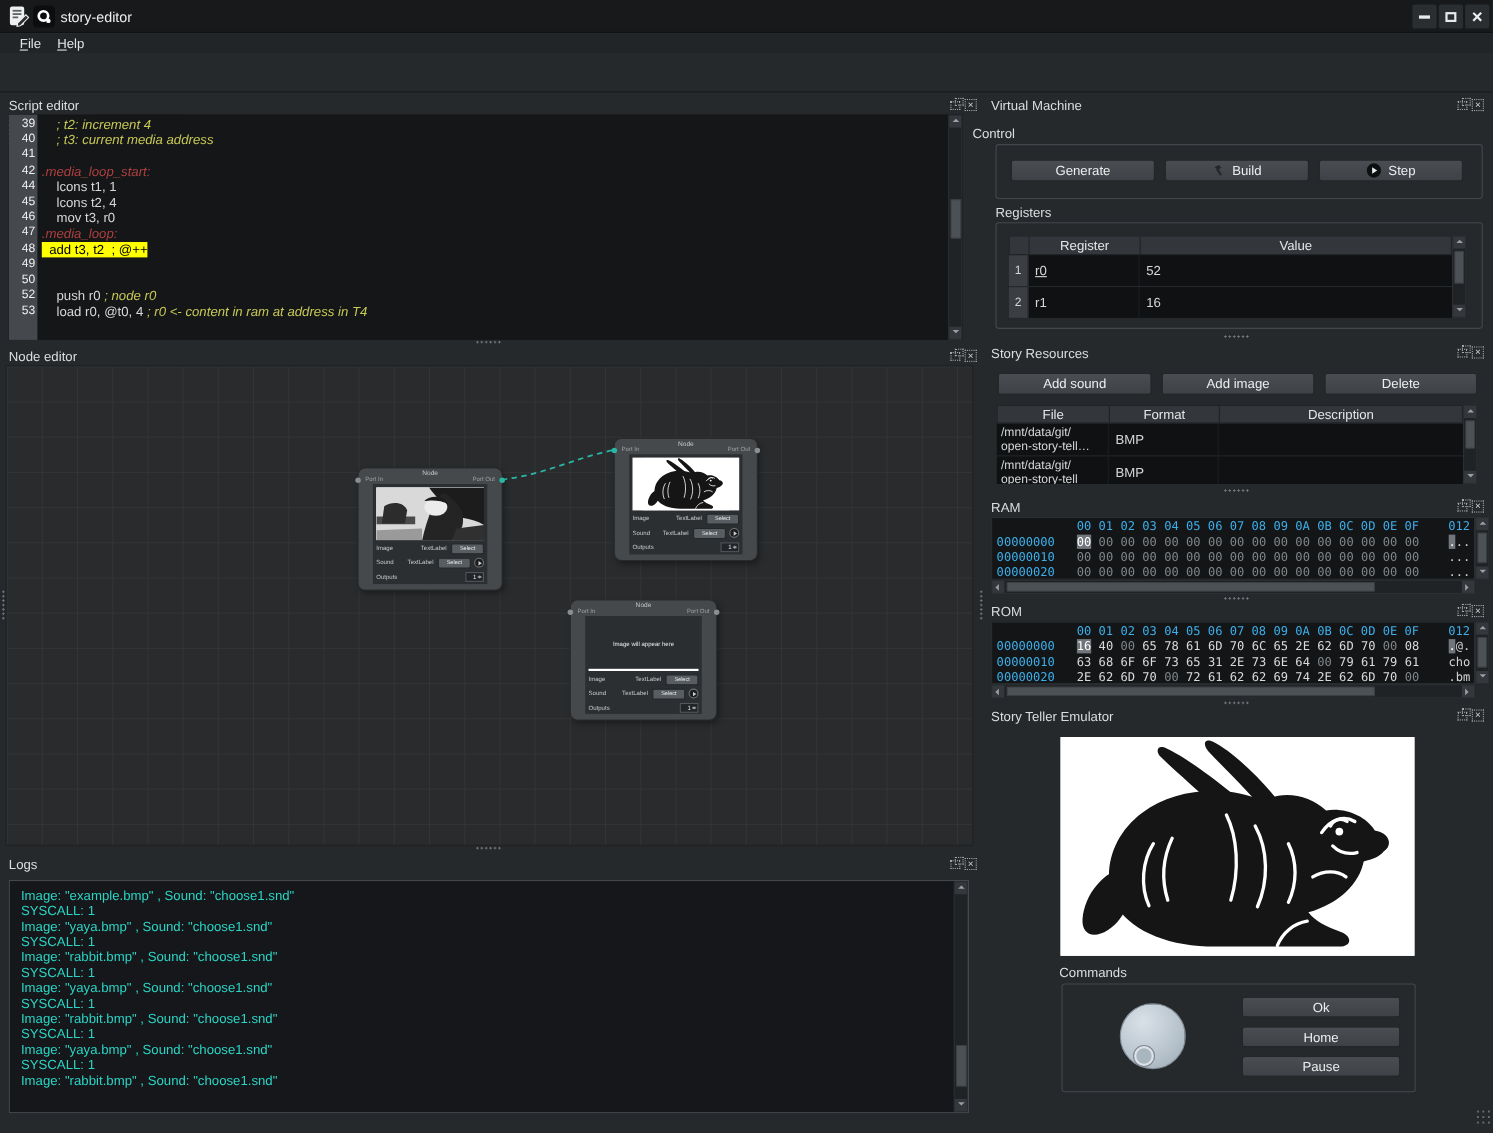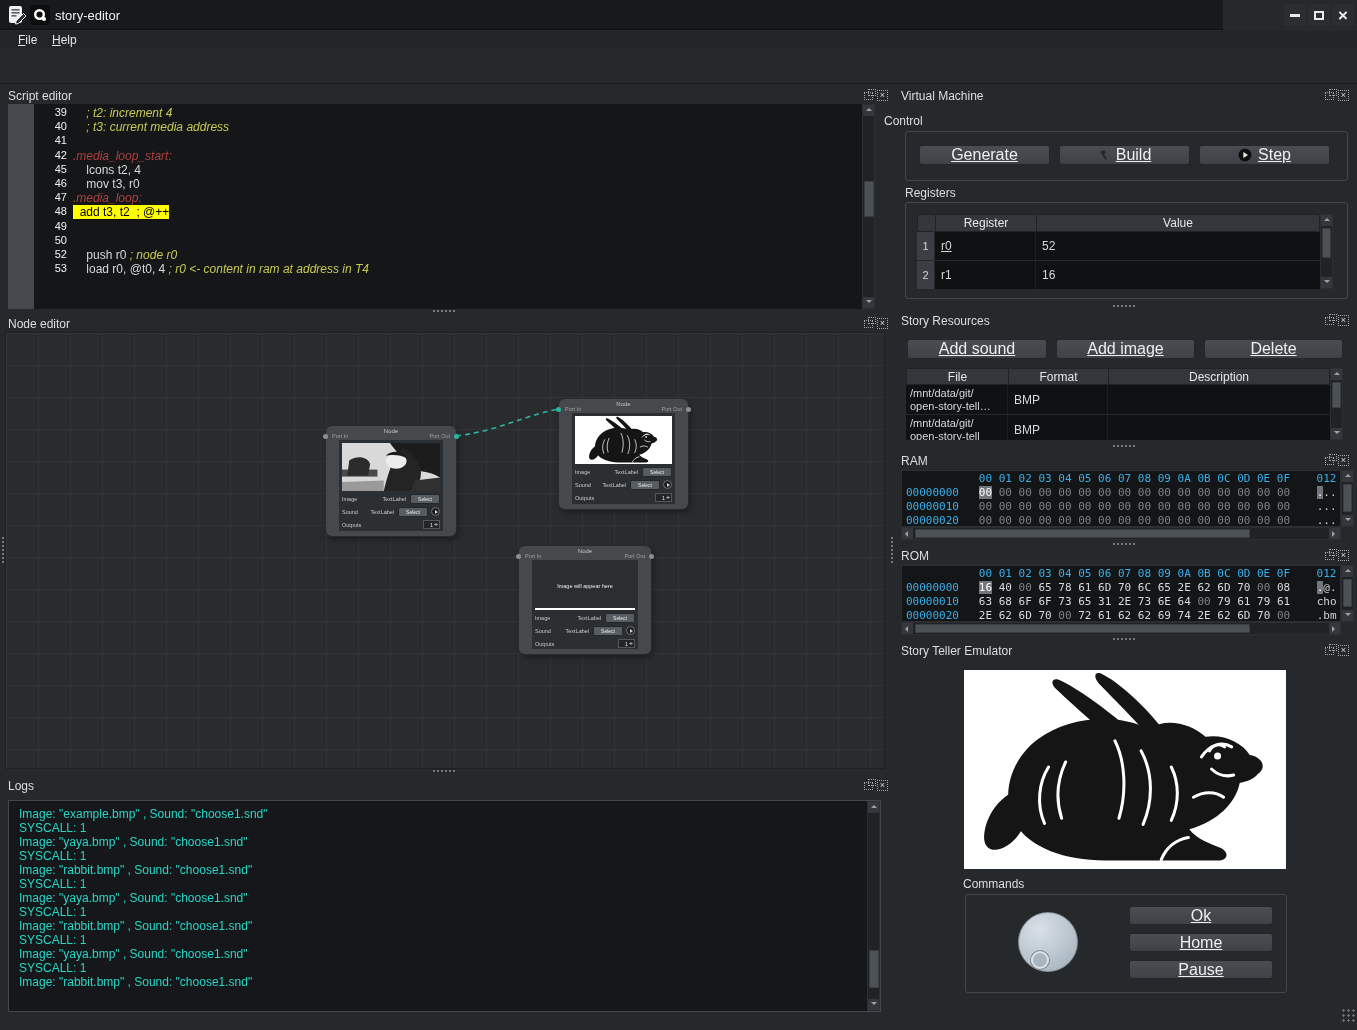--- a/index.html
+++ b/index.html
@@ -1,20 +1,20 @@
 <!DOCTYPE html>
 <html><head>
 <meta charset="utf-8">
 <style>
   * { margin:0; padding:0; box-sizing:border-box; }
   html,body { width:1357px; height:1030px; }
   body { position:relative; background:#26292c; font-family:"Liberation Sans",sans-serif; overflow:hidden; color:#d9dadb; }
 
   
-  .titlebar { position:absolute; left:0; top:0; width:1223px; height:30px; background:#17191b; border-bottom:1px solid #0e1011; }
+  .titlebar { position:absolute; left:0; top:0; width:1357px; height:30px; background:#17191b; border-bottom:1px solid #0e1011; }
   .apptitle { position:absolute; left:55px; top:8px; font-size:13px; color:#eceeef; }
   .appicon1 { position:absolute; left:6px; top:4px; }
   .appicon2 { position:absolute; left:30px; top:5px; width:20px; height:20px; background:#0b0d0e; border-radius:4px; }
   .appicon2 svg { position:absolute; left:3px; top:3px; }
   .winbtn { position:absolute; top:4px; width:22px; height:22px; background:#2a2e31; border-radius:2px; display:flex; align-items:center; justify-content:center; }
   .wmin i { display:block; width:10px; height:3px; background:#e8eaeb; }
   .wmax i { display:block; width:10px; height:9px; border:2px solid #e8eaeb; }
   .wclose { color:#eceeef; font-size:17px; font-weight:bold; line-height:1; }
   .menubar { position:absolute; left:0; top:31px; width:1357px; height:17px; background:#222528; }
   .mitem { position:absolute; top:1px; font-size:12px; color:#e2e4e5; padding:1px 4px; }
@@ -27,41 +27,41 @@
   
   .dockhead { position:absolute; height:16px; }
   .dockttl { position:absolute; left:0; top:0; font-size:12px; color:#dcdddf; white-space:nowrap; }
   .dockbtns { position:absolute; top:1px; display:flex; gap:4px; align-items:center; }
   .dkfloat { width:9px; height:8px; border:1px dotted #a4a7a9; position:relative; display:inline-block; }
   .dkfloat::before { content:""; position:absolute; right:-4px; top:-4px; width:6px; height:5px; border:1px dotted #a4a7a9; }
   .dkclose { width:11px; height:11px; border:1px dotted #a4a7a9; font-size:9px; line-height:9px; text-align:center; color:#d3d5d6; display:inline-block; }
   .seclabel { position:absolute; font-size:12px; color:#dcdddf; }
   .gbox { position:absolute; border:1px solid #43474b; border-radius:3px; }
   .btn { position:absolute; background:linear-gradient(#4a4e52,#3e4246); border:1px solid #242729; border-radius:3px;
-         color:#eceeef; font-size:16px; display:flex; align-items:center; justify-content:center; gap:6px;text-decoration:underline; }
+         color:#eceeef; font-size:12px; display:flex; align-items:center; justify-content:center; gap:6px; }
   .hdots { position:absolute; width:24px; height:4px; background-image:radial-gradient(#75797d 1px, transparent 1.1px); background-size:4px 4px; }
   .vdots { position:absolute; width:4px; height:28px; background-image:radial-gradient(#75797d 1px, transparent 1.1px); background-size:4px 4px; }
   .grip { position:absolute; right:2px; bottom:8px; width:14px; height:14px;
     background-image:radial-gradient(#6d7175 1px, transparent 1.1px); background-size:5px 5px; }
 
   
   .sbv, .sbh { position:absolute; background:#202326; border:1px solid #2b2f32; }
   .sbv { width:13px; } .sbh { height:13px; }
   .sbtn { position:absolute; width:11px; height:11px; background:#34383c; }
   .sbtn::after { content:""; position:absolute; left:2.5px; top:3px; border:3px solid transparent; }
   .up::after    { border-bottom-color:#9da0a3; top:0; }
   .down::after  { border-top-color:#9da0a3; }
   .left::after  { border-right-color:#9da0a3; left:0; }
   .right::after { border-left-color:#9da0a3; }
   .sthumb { position:absolute; background:#4c5155; border:1px solid #3a3e41; border-radius:1px; }
 
   
   .codearea { position:absolute; left:8px; top:104px; width:867px; height:205px; background:#141618; overflow:hidden; }
   .gutter { position:absolute; left:0; top:0; width:26px; height:100%; background:#45494d; }
-  .codeline { position:relative; height:14.2px; font-size:12px; white-space:pre;margin-left:35px; }
+  .codeline { position:relative; height:14.2px; font-size:12px; white-space:pre; }
   .lno { position:absolute; left:0; top:0; width:24px; text-align:right; color:#f0f1f2; font-size:11px; }
   .lcontent { position:absolute; left:30px; top:0; }
   .seg-p { color:#d6d8d9; }
   .seg-c { color:#c9c955; font-style:italic; }
   .seg-l { color:#b04040; font-style:italic; }
   .seg-h { background:#ffff00; color:#000; }
 
   
   .canvas { position:absolute; left:5px; top:332px; width:880px; height:437px; background-color:#2a2b2c; overflow:hidden; border:1px solid #1e2122;
     background-image:linear-gradient(#323436 1px, transparent 1px), linear-gradient(90deg,#323436 1px, transparent 1px);
@@ -219,20 +219,21 @@
       <span class="dkclose">×</span>
     </span>
 </div>
 <div class="codearea">
   <div class="gutter"></div>
   <div id="codelines" style="position:absolute; left:0; top:2px; right:14px;">
       <div class="codeline"><span class="lno">39</span><span class="lcontent"><span class="seg-c">    ; t2: increment 4</span></span></div>
       <div class="codeline"><span class="lno">40</span><span class="lcontent"><span class="seg-c">    ; t3: current media address</span></span></div>
       <div class="codeline"><span class="lno">41</span><span class="lcontent"></span></div>
       <div class="codeline"><span class="lno">42</span><span class="lcontent"><span class="seg-l">.media_loop_start:</span></span></div>
+      <div class="codeline"><span class="lno">44</span><span class="lcontent"><span class="seg-p">    lcons t1, 1</span></span></div>
       <div class="codeline"><span class="lno">45</span><span class="lcontent"><span class="seg-p">    lcons t2, 4</span></span></div>
       <div class="codeline"><span class="lno">46</span><span class="lcontent"><span class="seg-p">    mov t3, r0</span></span></div>
       <div class="codeline"><span class="lno">47</span><span class="lcontent"><span class="seg-l">.media_loop:</span></span></div>
       <div class="codeline"><span class="lno">48</span><span class="lcontent"><span class="seg-h">  add t3, t2  ; @++</span></span></div>
       <div class="codeline"><span class="lno">49</span><span class="lcontent"></span></div>
       <div class="codeline"><span class="lno">50</span><span class="lcontent"></span></div>
       <div class="codeline"><span class="lno">52</span><span class="lcontent"><span class="seg-p">    push r0 </span><span class="seg-c">; node r0</span></span></div>
       <div class="codeline"><span class="lno">53</span><span class="lcontent"><span class="seg-p">    load r0, @t0, 4 </span><span class="seg-c">; r0 &lt;- content in ram at address in T4</span></span></div>
     </div>
   <div class="sbv" style="right:0; top:0; height:205px; width:13px;">

